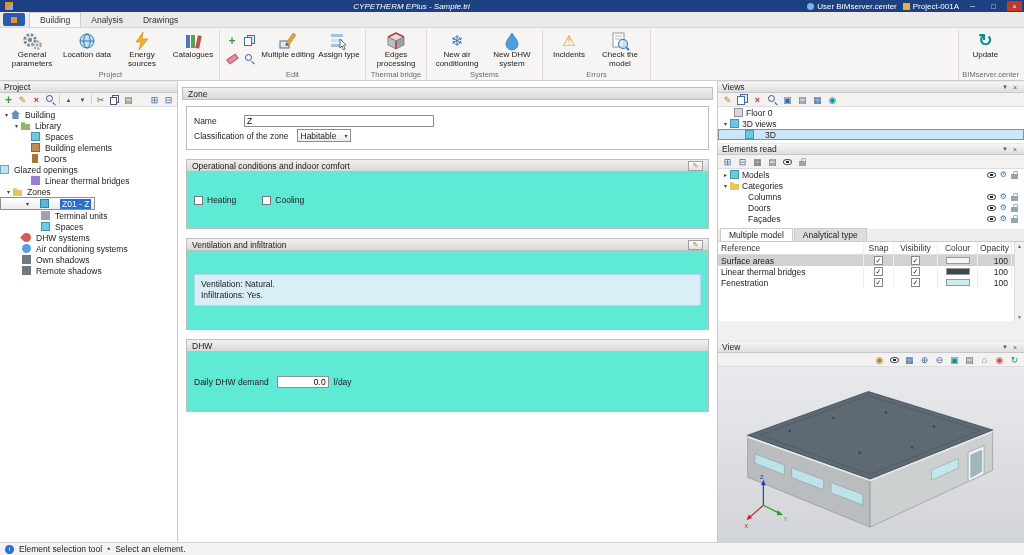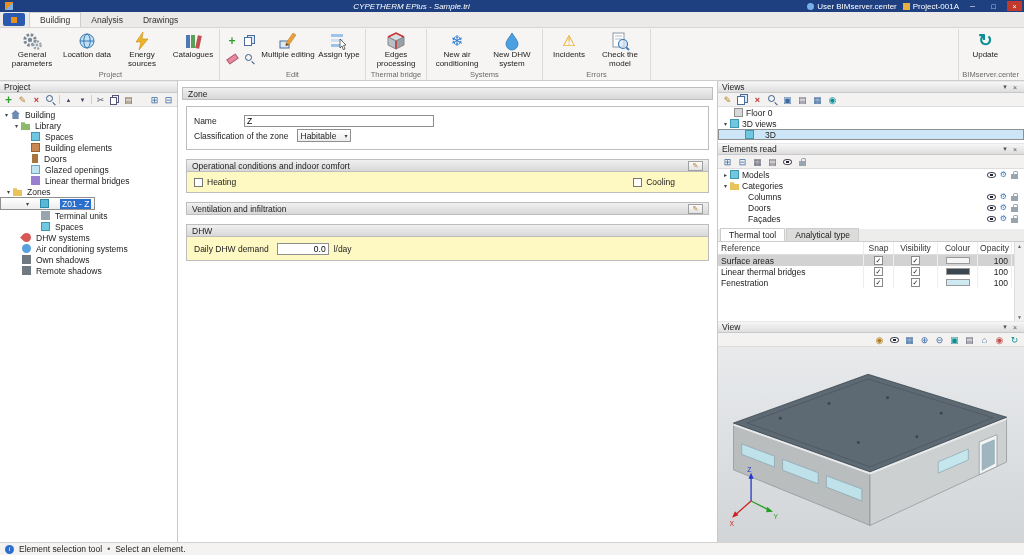--- a/index.html
+++ b/index.html
@@ -92,21 +92,21 @@
   .i-dhw { background:#d85858; border-radius:50% 50% 50% 0; transform:rotate(45deg); }
   .i-ac { background:#58a0e0; border-radius:50%; }
   .i-shadow { background:#707880; }
   .i-floor { background:#d8d8d8; border:1px solid #909090; }
 
   
   .center { flex:1; background:#fff; border-right:1px solid #c9c9c9; display:flex; flex-direction:column; overflow:hidden; }
   .center-inner { padding:6px 4px; }
   .sechead { height:13px; background:linear-gradient(#f0f0f0,#d8d8d8); border:1px solid #bdbdbd; display:flex; align-items:center; padding:0 5px; font-size:8.5px; color:#222; }
   .section { margin:9px 8px 0 8px; }
-  .secbody { border:1px solid #bdbdbd; border-top:none; background:#fef9c3; padding:5px 7px;justify-content:space-between; }
+  .secbody { border:1px solid #bdbdbd; border-top:none; background:#5eead4; padding:23px 7px; }
   .plainbox { border:1px solid #bdbdbd; background:#fff; margin:4px 8px 0 8px; padding:6px 7px; }
   .frow { display:flex; align-items:center; height:15px; }
   .flabel { margin-right:8px; }
   .tinput { height:12px; border:1px solid #8f8f8f; font-size:8.5px; padding:0 2px; background:#fff; font-family:"Liberation Sans",sans-serif; }
   .sel { height:13px; border:1px solid #8f8f8f; background:linear-gradient(#ffffff,#ececec); display:inline-flex; align-items:center; font-size:8.5px; padding:0 3px; gap:8px; }
   .sel .arr { font-size:6px; color:#444; }
   .edbtn { margin-left:auto; width:15px; height:10px; border:1px solid #a0a0a0; background:linear-gradient(#fdfdfd,#e2e2e2); display:flex; align-items:center; justify-content:center; font-size:7px; color:#b07820; }
   .cbrow { display:flex; align-items:center; gap:4px; margin-right:26px; }
   .cb { width:9px; height:9px; border:1px solid #777; background:#fff; flex:0 0 auto; }
   .infobox { background:#d9eef7; border:1px solid #b7d7e6; padding:4px 6px; line-height:11px; color:#1a1a1a; }
@@ -119,21 +119,21 @@
   .c-blue { color:#3a6aa0; } .c-teal { color:#0a8f95; } .c-gold { color:#b08020; }
   .c-gray { color:#667; } .c-red { color:#c05050; }
   .rsection { display:flex; flex-direction:column; background:#fff; }
   .vtree { background:#fff; }
   .vrow { height:11px; display:flex; align-items:center; white-space:nowrap; }
   .vrow.sel { background:#cde6f7; }
   .vrow .ric { margin-left:auto; display:flex; align-items:center; gap:4px; padding-right:6px; }
   .views-sec { height:62px; }
   .elems-sec { height:86px; }
   .own-sec { height:92px; }
-  .view-sec { flex:1; min-height:0; }
+  .view-sec { flex:1; min-height:0;margin-top:20px; }
 
   .otabs { height:13px; background:#ededec; border-bottom:1px solid #ccc; display:flex; align-items:flex-end; padding-left:2px; flex:0 0 auto; }
   .otab { padding:1px 8px 1px; border:1px solid #ccc; border-bottom:none; background:#dcdcda; font-size:8.5px; margin-right:1px; }
   .otab.active { background:#fff; }
   .otable { background:#fff; flex:1; position:relative; }
   .orow { display:grid; grid-template-columns:146px 30px 44px 40px 34px; align-items:center; height:11px; }
   .orow.head { height:13px; border-bottom:1px solid #ddd; color:#333; }
   .orow > div { padding:0 3px; border-right:1px solid #eee; height:100%; display:flex; align-items:center; }
   .orow > div.ctr { justify-content:center; }
   .orow > div.rt { justify-content:flex-end; }
@@ -399,21 +399,21 @@
           <span class="tlabel">Spaces</span>
         </div>
         <div class="trow" style="padding-left:31px">
           <span class="ti i-wall"></span>
           <span class="tlabel">Building elements</span>
         </div>
         <div class="trow" style="padding-left:31px">
           <span class="ti i-door"></span>
           <span class="tlabel">Doors</span>
         </div>
-        <div class="trow" style="padding-left:31px">
+        <div class="trow" style="">
           <span class="ti i-window"></span>
           <span class="tlabel">Glazed openings</span>
         </div>
         <div class="trow" style="padding-left:31px">
           <span class="ti i-bridge"></span>
           <span class="tlabel">Linear thermal bridges</span>
         </div>
         <div class="trow" style="padding-left:4px">
           <span class="texp">▾</span>
           <span class="ti i-folder"></span>
@@ -490,20 +490,26 @@
           </span>
         </div>
       </div>
 
       <div class="section">
         <div class="sechead">
           <span>Ventilation and infiltration</span>
           <span class="edbtn">
               <span>✎</span>
             </span>
+        </div>
+        <div class="secbody">
+          <div class="infobox">
+            <div>Ventilation: Natural.</div>
+            <div>Infiltrations: Yes.</div>
+          </div>
         </div>
       </div>
 
       <div class="section">
         <div class="sechead">
           <span>DHW</span>
         </div>
         <div class="secbody">
           <div class="frow" style="height:13px">
             <span class="flabel">Daily DHW demand</span>
@@ -615,21 +621,21 @@
               <span class="mi-eye"></span>
               <span class="mi-gear">⚙</span>
               <span class="mi-lock"></span>
             </span>
           </div>
         </div>
       </div>
 
       <div class="rsection own-sec">
         <div class="otabs">
-          <span class="otab active">Thermal tool</span>
+          <span class="otab active">Multiple model</span>
           <span class="otab">Analytical type</span>
         </div>
         <div class="otable">
           <div class="orow head">
             <div>Reference</div>
             <div class="ctr">Snap</div>
             <div class="ctr">Visibility</div>
             <div class="ctr">Colour</div>
             <div class="ctr">Opacity</div>
           </div>

